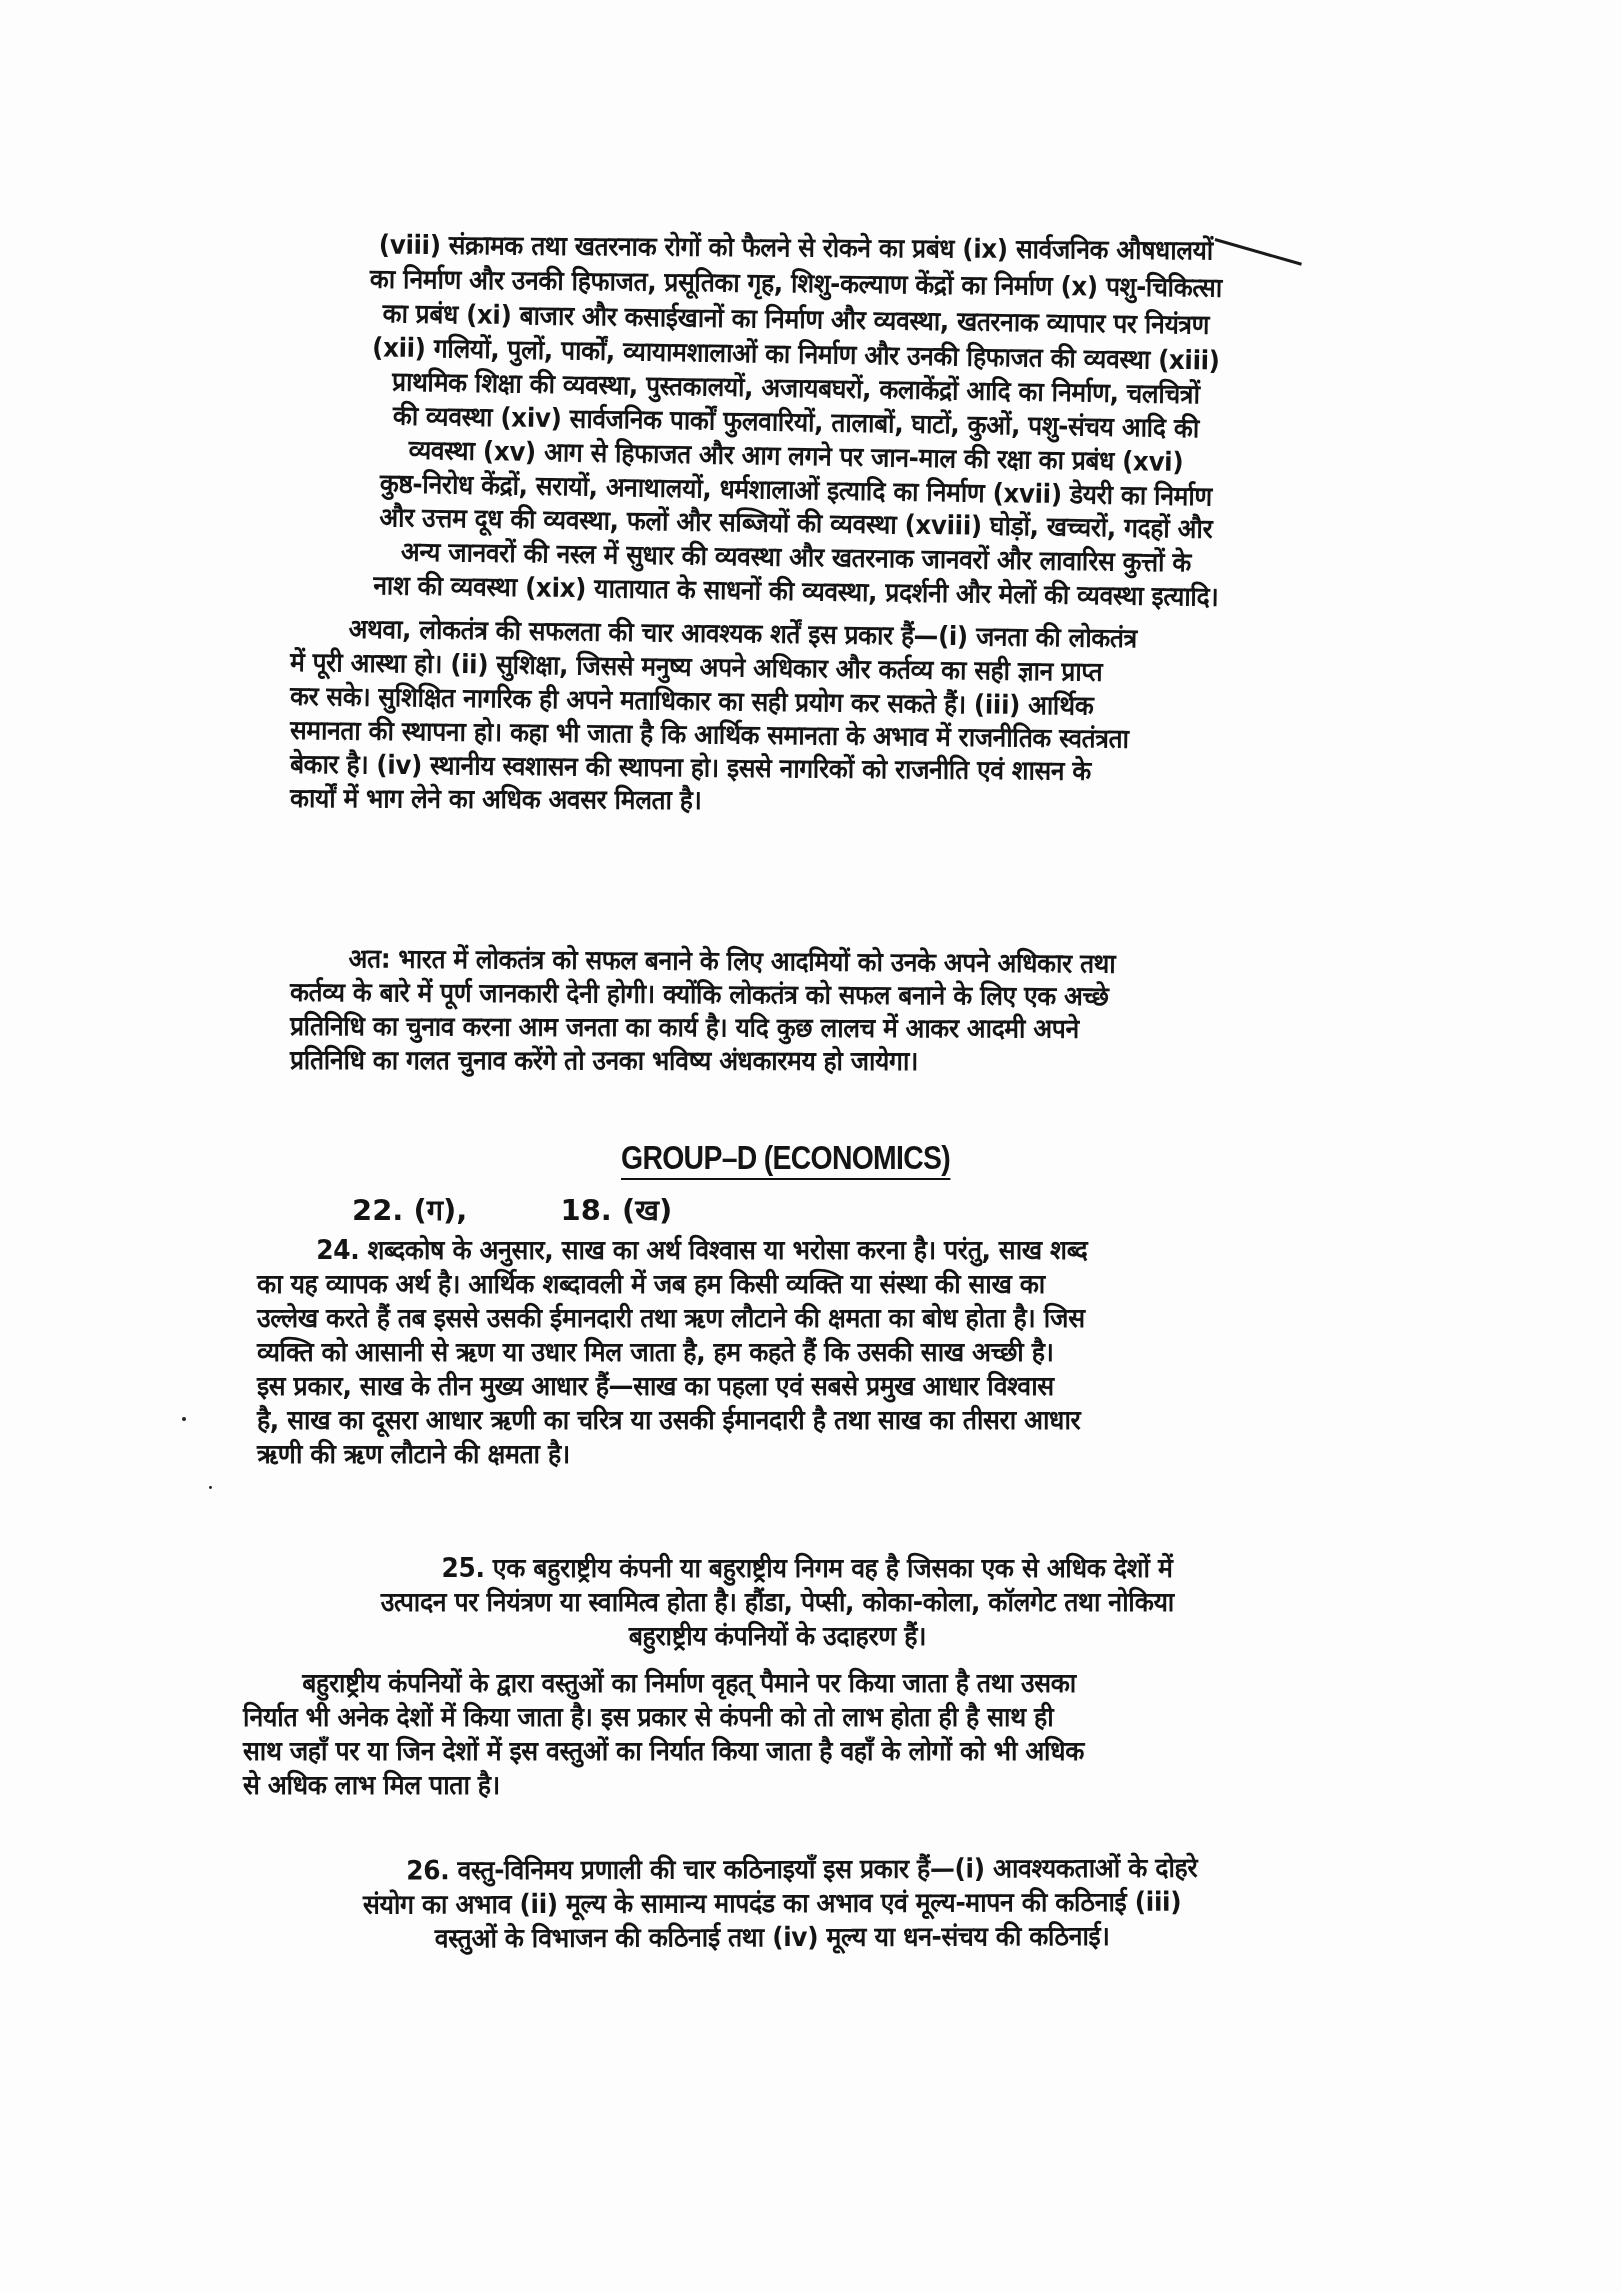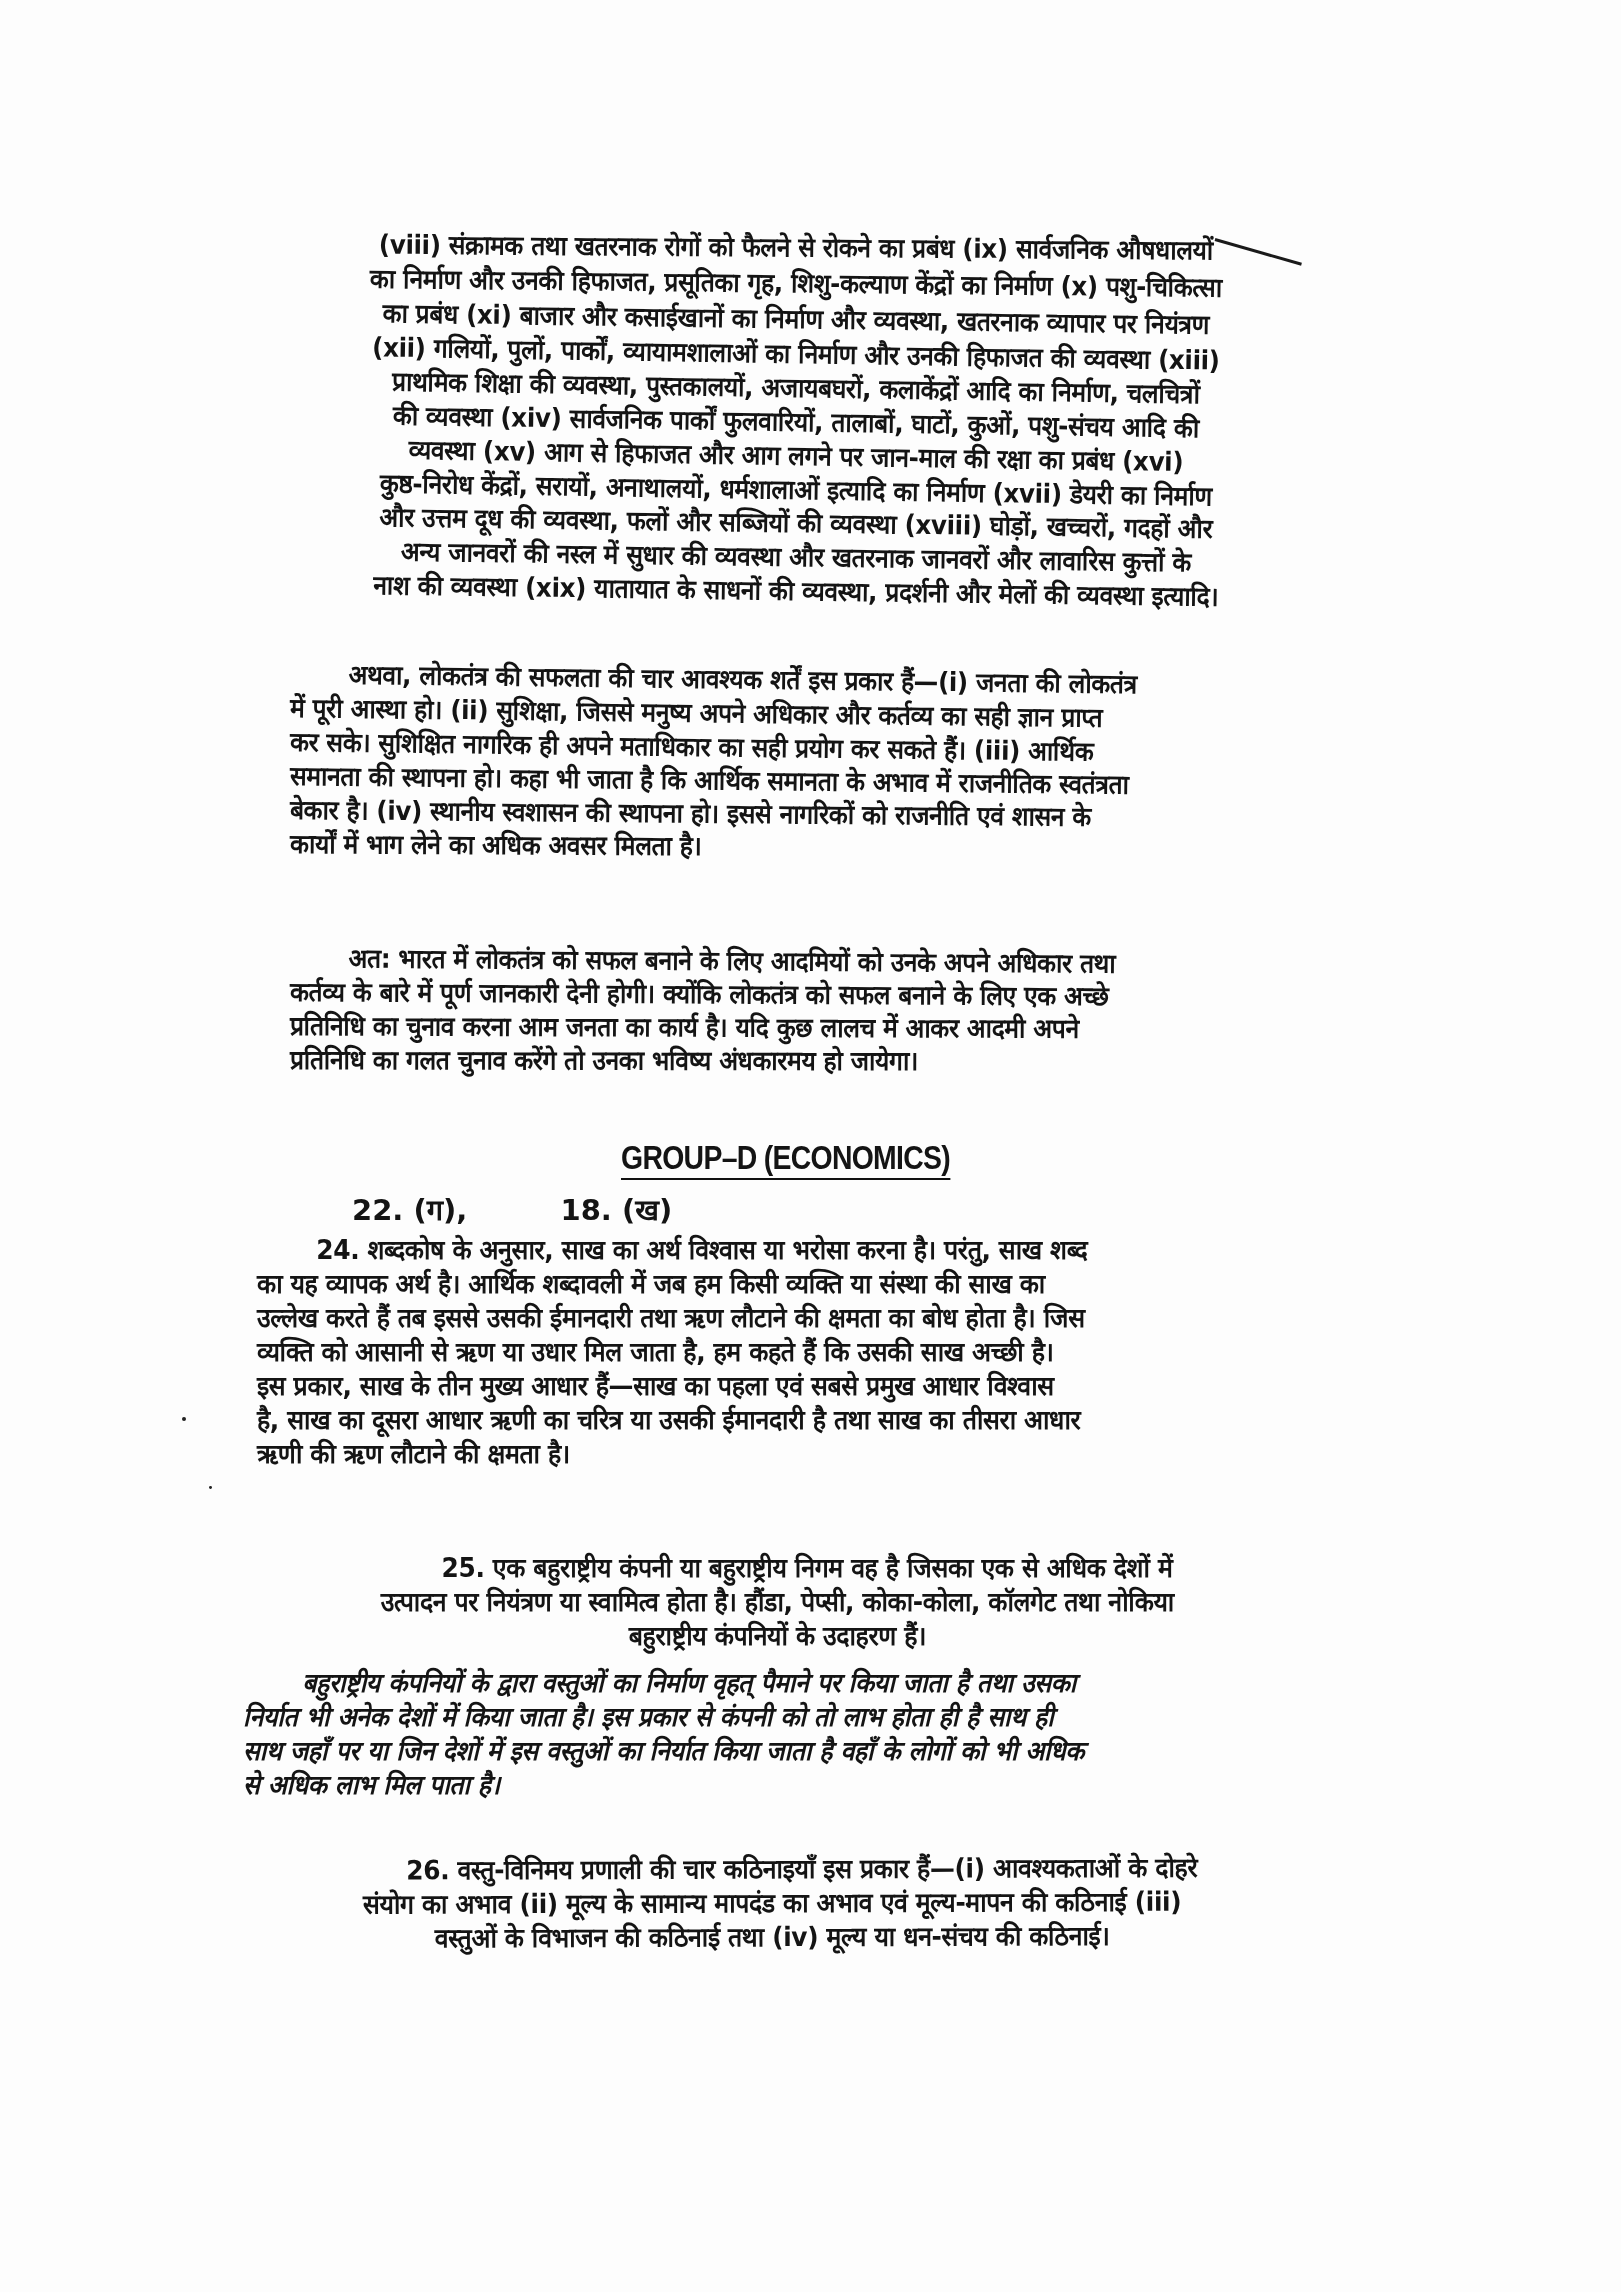--- a/index.html
+++ b/index.html
@@ -96,21 +96,21 @@
     <span class="line" style="transform:rotate(0.9deg) scaleX(0.93);">(xii) गलियों, पुलों, पार्कों, व्यायामशालाओं का निर्माण और उनकी हिफाजत की व्यवस्था (xiii)</span>
     <span class="line" style="transform:rotate(0.9deg) scaleX(0.93);">प्राथमिक शिक्षा की व्यवस्था, पुस्तकालयों, अजायबघरों, कलाकेंद्रों आदि का निर्माण, चलचित्रों</span>
     <span class="line" style="transform:rotate(0.9deg) scaleX(0.93);">की व्यवस्था (xiv) सार्वजनिक पार्कों फुलवारियों, तालाबों, घाटों, कुओं, पशु-संचय आदि की</span>
     <span class="line" style="transform:rotate(0.9deg) scaleX(0.93);">व्यवस्था (xv) आग से हिफाजत और आग लगने पर जान-माल की रक्षा का प्रबंध (xvi)</span>
     <span class="line" style="transform:rotate(0.9deg) scaleX(0.93);">कुष्ठ-निरोध केंद्रों, सरायों, अनाथालयों, धर्मशालाओं इत्यादि का निर्माण (xvii) डेयरी का निर्माण</span>
     <span class="line" style="transform:rotate(0.8deg) scaleX(0.93);">और उत्तम दूध की व्यवस्था, फलों और सब्जियों की व्यवस्था (xviii) घोड़ों, खच्चरों, गदहों और</span>
     <span class="line" style="transform:rotate(0.8deg) scaleX(0.93);">अन्य जानवरों की नस्ल में सुधार की व्यवस्था और खतरनाक जानवरों और लावारिस कुत्तों के</span>
     <span class="line" style="transform:rotate(0.8deg) scaleX(0.93);">नाश की व्यवस्था (xix) यातायात के साधनों की व्यवस्था, प्रदर्शनी और मेलों की व्यवस्था इत्यादि।</span>
   </div>
 
-  <div class="block" style="top:611px;margin-top:46px;">
+  <div class="block" style="top:611px;">
     <span class="line indent" style="transform:rotate(0.7deg) scaleX(0.93);">अथवा, लोकतंत्र की सफलता की चार आवश्यक शर्तें इस प्रकार हैं—(i) जनता की लोकतंत्र</span>
     <span class="line" style="transform:rotate(0.7deg) scaleX(0.93);">में पूरी आस्था हो। (ii) सुशिक्षा, जिससे मनुष्य अपने अधिकार और कर्तव्य का सही ज्ञान प्राप्त</span>
     <span class="line" style="transform:rotate(0.7deg) scaleX(0.93);">कर सके। सुशिक्षित नागरिक ही अपने मताधिकार का सही प्रयोग कर सकते हैं। (iii) आर्थिक</span>
     <span class="line" style="transform:rotate(0.6deg) scaleX(0.93);">समानता की स्थापना हो। कहा भी जाता है कि आर्थिक समानता के अभाव में राजनीतिक स्वतंत्रता</span>
     <span class="line" style="transform:rotate(0.5deg) scaleX(0.93);">बेकार है। (iv) स्थानीय स्वशासन की स्थापना हो। इससे नागरिकों को राजनीति एवं शासन के</span>
     <span class="line" style="transform:rotate(0.3deg) scaleX(0.93);">कार्यों में भाग लेने का अधिक अवसर मिलता है।</span>
   </div>
 
   <div class="block" style="top:941px;">
     <span class="line indent" style="transform:rotate(0.4deg) scaleX(0.93);">अत: भारत में लोकतंत्र को सफल बनाने के लिए आदमियों को उनके अपने अधिकार तथा</span>
@@ -134,21 +134,21 @@
     <span class="line" style="transform:scaleX(0.94);">इस प्रकार, साख के तीन मुख्य आधार हैं—साख का पहला एवं सबसे प्रमुख आधार विश्वास</span>
     <span class="line" style="transform:scaleX(0.94);">है, साख का दूसरा आधार ऋणी का चरित्र या उसकी ईमानदारी है तथा साख का तीसरा आधार</span>
     <span class="line" style="transform:scaleX(0.94);">ऋणी की ऋण लौटाने की क्षमता है।</span>
   </div>
 
   <div class="block" style="top:1551px; left:243px; width:1137px;text-align:center;">
     <span class="line indent" style="transform:scaleX(0.94);"><span class="qnum">25.</span> <span>एक बहुराष्ट्रीय कंपनी या बहुराष्ट्रीय निगम वह है जिसका एक से अधिक देशों में</span></span>
     <span class="line" style="transform:scaleX(0.94);">उत्पादन पर नियंत्रण या स्वामित्व होता है। हौंडा, पेप्सी, कोका-कोला, कॉलगेट तथा नोकिया</span>
     <span class="line" style="transform:scaleX(0.94);">बहुराष्ट्रीय कंपनियों के उदाहरण हैं।</span>
   </div>
-  <div class="block" style="top:1666px; left:243px; width:1137px;font-style:italic;">
+  <div class="block" style="top:1666px; left:243px; width:1137px;">
     <span class="line indent" style="transform:scaleX(0.94);">बहुराष्ट्रीय कंपनियों के द्वारा वस्तुओं का निर्माण वृहत् पैमाने पर किया जाता है तथा उसका</span>
     <span class="line" style="transform:scaleX(0.94);">निर्यात भी अनेक देशों में किया जाता है। इस प्रकार से कंपनी को तो लाभ होता ही है साथ ही</span>
     <span class="line" style="transform:scaleX(0.94);">साथ जहाँ पर या जिन देशों में इस वस्तुओं का निर्यात किया जाता है वहाँ के लोगों को भी अधिक</span>
     <span class="line" style="transform:scaleX(0.94);">से अधिक लाभ मिल पाता है।</span>
   </div>
 
   <div class="block" style="top:1854px; left:233px; width:1147px;text-align:center;">
     <span class="line indent" style="transform:rotate(-0.2deg) scaleX(0.94);"><span class="qnum">26.</span> <span>वस्तु-विनिमय प्रणाली की चार कठिनाइयाँ इस प्रकार हैं—(i) आवश्यकताओं के दोहरे</span></span>
     <span class="line" style="transform:rotate(-0.2deg) scaleX(0.94);">संयोग का अभाव (ii) मूल्य के सामान्य मापदंड का अभाव एवं मूल्य-मापन की कठिनाई (iii)</span>
     <span class="line" style="transform:rotate(-0.2deg) scaleX(0.94);">वस्तुओं के विभाजन की कठिनाई तथा (iv) मूल्य या धन-संचय की कठिनाई।</span>

